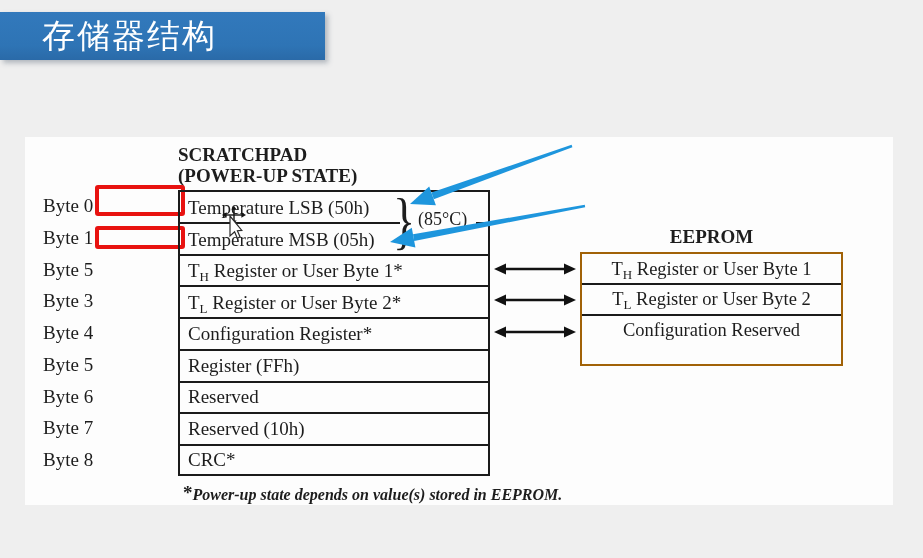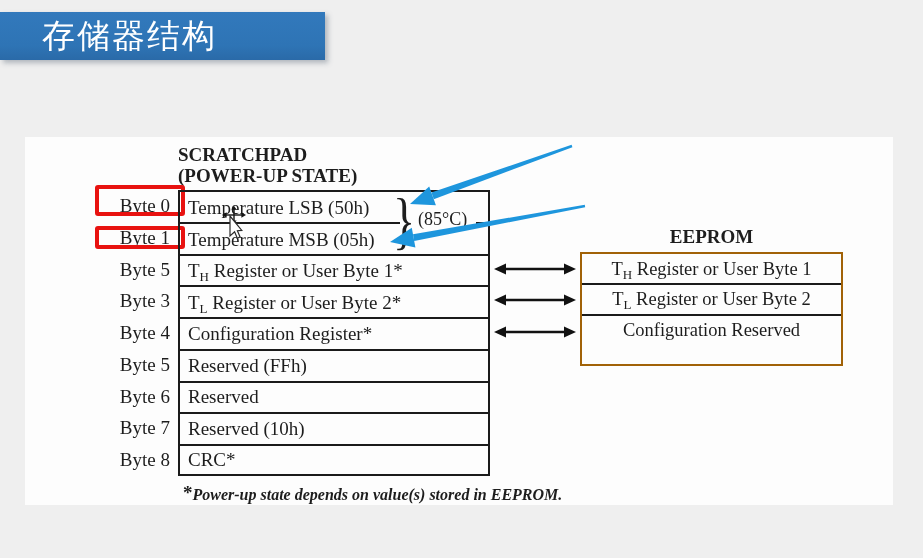--- a/index.html
+++ b/index.html
@@ -27,21 +27,21 @@
     background:#fdfdfd;
   }
   
   .sp-title{
     position:absolute;left:153px;top:7px;width:312px;
     font-weight:bold;font-size:19px;line-height:21px;
   }
   
   .byte-label{
     position:absolute;left:18px;width:127px;height:31.8px;line-height:31.8px;
-    text-align:right;font-size:19px;
+    text-align:left;font-size:19px;
   }
   
   .red-box{
     position:absolute;left:70px;width:90px;
     border:4px solid #e81210;border-radius:3px;box-sizing:border-box;
   }
   .red-box.b0{top:48px;height:31px;}
   .red-box.b1{top:89px;height:23px;}
   
   .sp-table{
@@ -123,21 +123,21 @@
     <div class="hline" style="top:157px;width:308px"></div>
     <div class="hline" style="top:189px;width:308px"></div>
     <div class="hline" style="top:220px;width:308px"></div>
     <div class="hline" style="top:252px;width:308px"></div>
 
     <div class="sp-row" style="top:0"><span>Temperature LSB (50h)</span><sub class="reg"></sub><span></span></div>
     <div class="sp-row" style="top:31.5px"><span>Temperature MSB (05h)</span><sub class="reg"></sub><span></span></div>
     <div class="sp-row" style="top:63px"><span>T</span><sub class="reg">H</sub><span> Register or User Byte 1*</span></div>
     <div class="sp-row" style="top:94.5px"><span>T</span><sub class="reg">L</sub><span> Register or User Byte 2*</span></div>
     <div class="sp-row" style="top:126px"><span>Configuration Register*</span><sub class="reg"></sub><span></span></div>
-    <div class="sp-row" style="top:157.5px"><span>Reserved (FFh)</span><sub class="reg"></sub><span></span></div>
+    <div class="sp-row" style="top:157.5px"><span>Register (FFh)</span><sub class="reg"></sub><span></span></div>
     <div class="sp-row" style="top:189px"><span>Reserved</span><sub class="reg"></sub><span></span></div>
     <div class="sp-row" style="top:220.5px"><span>Reserved (10h)</span><sub class="reg"></sub><span></span></div>
     <div class="sp-row" style="top:252px"><span>CRC*</span><sub class="reg"></sub><span></span></div>
 
     <div class="brace">}</div>
     <div class="temp-anno">(85°C)</div>
     <div class="anno-dash"></div>
   </div>
 
   <div class="ee-title">EEPROM</div>

